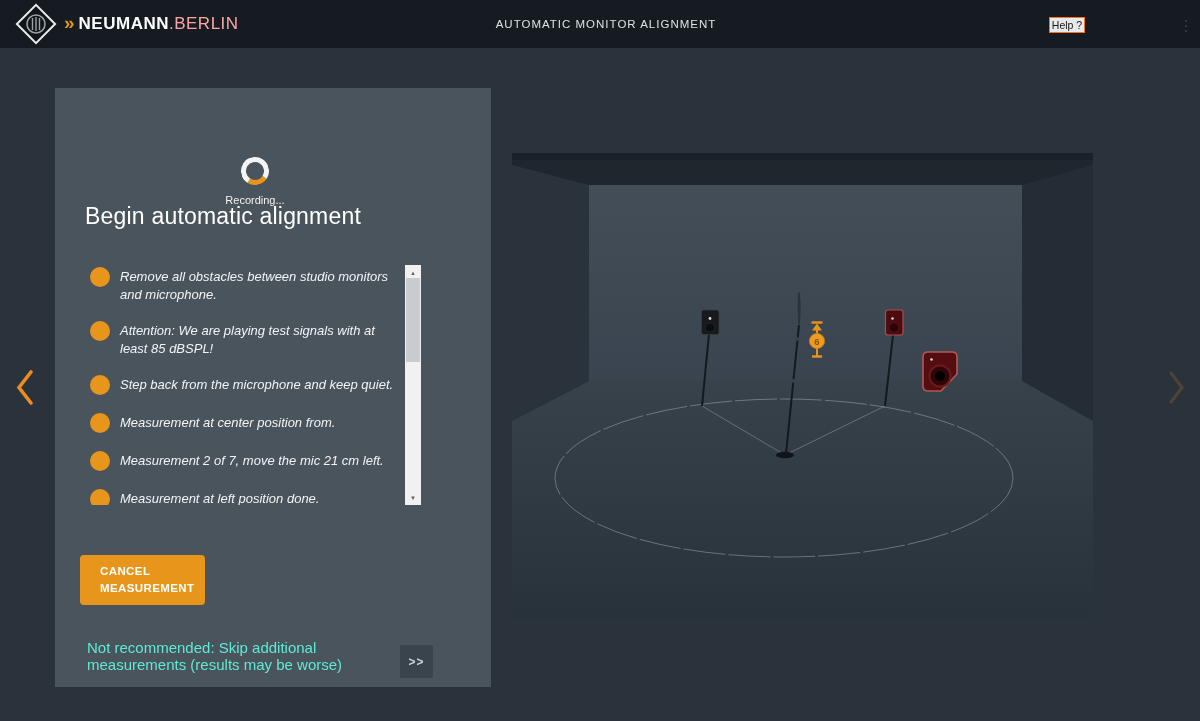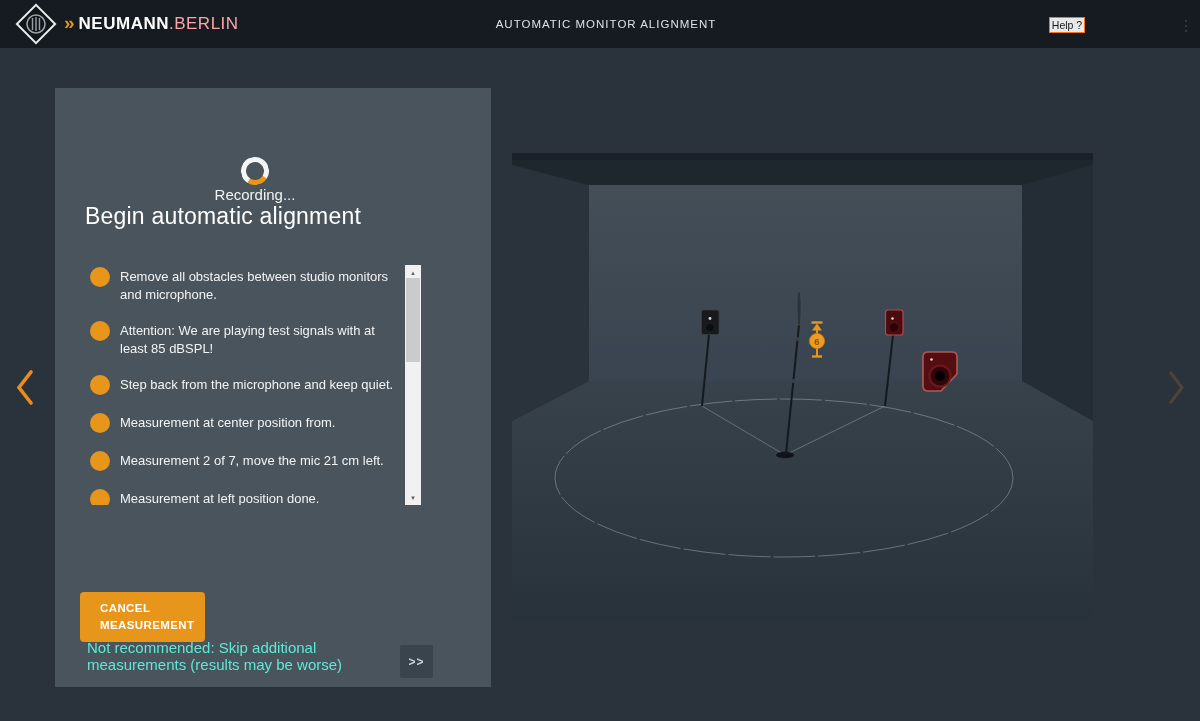--- a/index.html
+++ b/index.html
@@ -45,29 +45,29 @@
     position:absolute; left:30px; top:115px; font-size:23px; font-weight:400;
     color:#FFFFFF; letter-spacing:.2px;
   }
   .spinner {
     position:absolute; left:186px; top:69px; width:28px; height:28px;
     border-radius:50%;
     border:5px solid #F4F5F6; border-bottom-color:#E8951C;
     transform:rotate(-12deg);
   }
   .status-text {
-    position:absolute; left:0; top:98px; width:400px; text-align:center;
-    font-size:15px; color:#F2F4F5; font-weight:400;
+    position:absolute; left:0; top:106px; width:400px; text-align:center;
+    font-size:11px; color:#F2F4F5; font-weight:400;
   }
 
   .steps-scroll {
     position:absolute; left:25px; top:177px; width:341px; height:240px;
     overflow:hidden;
   }
-  .steps-list { list-style:none; padding:2px 0 0 0; width:325px; }
+  .steps-list { list-style:none; padding:2px 0 0 0; width:325px;font-style:italic; }
   .step-row { display:flex; align-items:flex-start; margin-bottom:18px; }
   .step-bullet {
     flex:0 0 20px; width:20px; height:20px; border-radius:50%;
     background:#E8951C; margin:0 10px 0 10px;
   }
   .step-text {
     width:296px; font-size:13px; line-height:17.5px; color:#F2F4F5;
     padding-top:1px;
   }
   .scrollbar {
@@ -83,21 +83,21 @@
   .sb-down { bottom:0; }
   .sb-thumb {
     position:absolute; left:1px; top:13px; width:14px; height:84px;
     background:#C9CBCC; cursor:pointer;
   }
 
   .cancel-btn {
     position:absolute; left:25px; top:467px; width:125px; height:50px;
     background:#E8951C; border:none; border-radius:4px; cursor:pointer;
     display:flex; align-items:center; text-align:left;
-    padding-left:20px; padding-right:14px;margin-top:37px;
+    padding-left:20px; padding-right:14px;
   }
   .cancel-btn span {
     font-size:11.5px; font-weight:600; color:#FFFFFF; line-height:17px;
     letter-spacing:.4px; font-family:"Liberation Sans",sans-serif;
   }
   .skip-row { position:absolute; left:32px; top:551px; width:352px; display:flex; }
   .skip-note { width:310px; font-size:15px; line-height:17px; color:#5eead4; }
   .skip-btn {
     position:absolute; left:313px; top:6px; width:33px; height:33px;
     background:#39444C; border:none; border-radius:2px; color:#CDD4D9;

